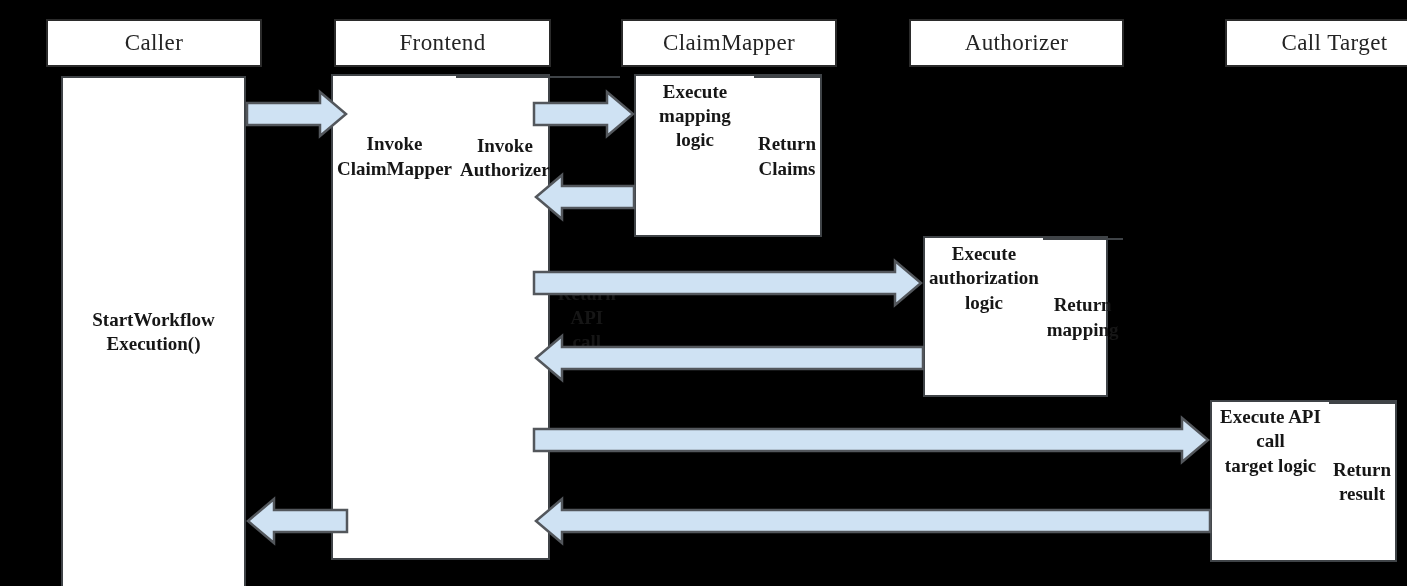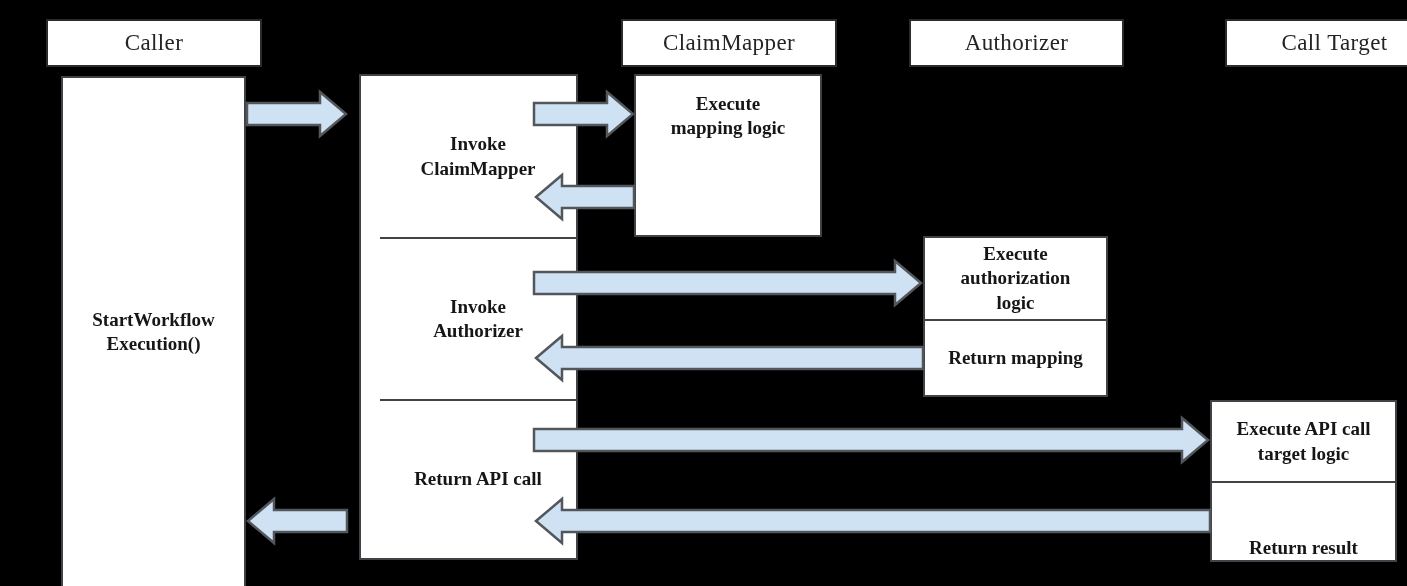--- a/index.html
+++ b/index.html
@@ -31,21 +31,21 @@
     font-size:23px;
     font-weight:400;
     letter-spacing:0.4px;
     color:var(--header-text);
   }
   .group{
     position:absolute;
     box-sizing:border-box;
     background:var(--box-fill);
     border:2px solid var(--box-border);
-    display:flex;flex-direction:column;
+    display:flex;flex-direction:row;
   }
   .row{
     box-sizing:border-box;
     display:flex;align-items:center;justify-content:center;
     text-align:center;
   }
   .row + .row{border-top:2px solid var(--box-border);}
   .label{
     white-space:pre-line;
     font-size:19px;
@@ -57,75 +57,81 @@
   .arrow-svg{position:absolute;display:block;}
 </style>
 </head>
 <body>
 
 <div class="stage">
 
   <div class="lane-header" style="left:22px;top:19px;width:216px;">
     <span>Caller</span>
   </div>
+  <div class="lane-header" style="left:310px;top:19px;width:217px;">
+    <span>Frontend</span>
+  </div>
   <div class="lane-header" style="left:597px;top:19px;width:216px;">
     <span>ClaimMapper</span>
   </div>
   <div class="lane-header" style="left:885px;top:19px;width:215px;">
     <span>Authorizer</span>
   </div>
   <div class="lane-header" style="left:1201px;top:19px;width:219px;">
     <span>Call Target</span>
   </div>
 
   <div class="group" style="left:37px;top:76px;width:185px;height:512px;">
     <div class="row" style="flex:1;">
       <div class="label">StartWorkflow
 Execution()</div>
     </div>
   </div>
 
-  <div class="group" style="left:335px;top:74px;width:219px;height:486px;padding-left:19px;">
+  <div class="group" style="left:307px;top:74px;width:219px;height:486px;">
     <div class="row" style="height:161px;">
       <div class="label">Invoke
 ClaimMapper</div>
     </div>
     <div class="row" style="height:162px;">
       <div class="label">Invoke
 Authorizer</div>
     </div>
     <div class="row" style="flex:1;">
       <div class="label">Return API call</div>
     </div>
   </div>
 
   <div class="group" style="left:610px;top:74px;width:188px;height:163px;">
     <div class="row" style="height:80px;">
       <div class="label">Execute
 mapping logic</div>
+    </div>
+    <div class="row" style="flex:1;">
+      <div class="label">Return Claims</div>
     </div>
   </div>
 
   <div class="group" style="left:899px;top:236px;width:185px;height:161px;">
     <div class="row" style="height:81px;">
       <div class="label">Execute
 authorization
 logic</div>
     </div>
     <div class="row" style="flex:1;">
       <div class="label">Return mapping</div>
     </div>
   </div>
 
   <div class="group" style="left:1186px;top:400px;width:187px;height:162px;">
     <div class="row" style="height:79px;">
       <div class="label">Execute API call
 target logic</div>
     </div>
-    <div class="row" style="flex:1;align-items:flex-end;">
+    <div class="row" style="flex:1;">
       <div class="label">Return result</div>
     </div>
   </div>
 
 <svg width="105" height="54" class="arrow-svg" style="left: 220px; top: 87px;">
       <polygon points="3,16 76,16 76,5 102,27 76,49 76,38 3,38" fill="#cfe2f3" stroke="#53575c" stroke-width="2.5"></polygon>
     </svg>
     <svg width="105" height="54" class="arrow-svg" style="left: 507px; top: 87px;">
       <polygon points="3,16 76,16 76,5 102,27 76,49 76,38 3,38" fill="#cfe2f3" stroke="#53575c" stroke-width="2.5"></polygon>
     </svg>

